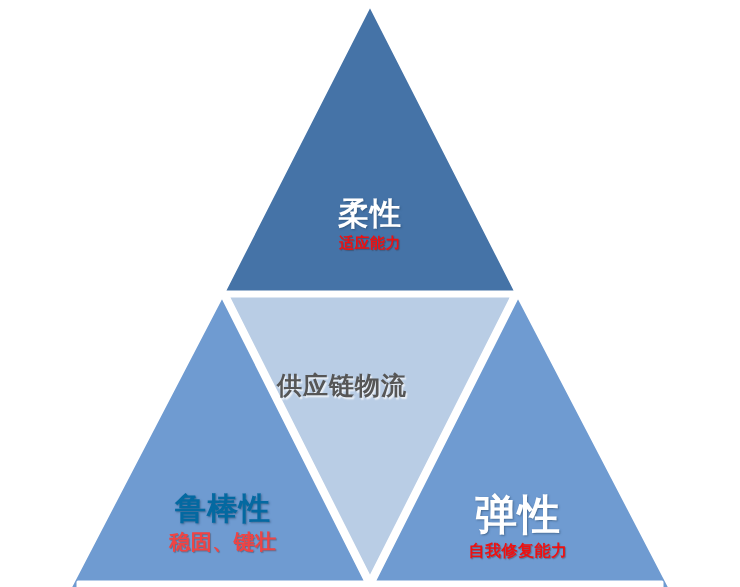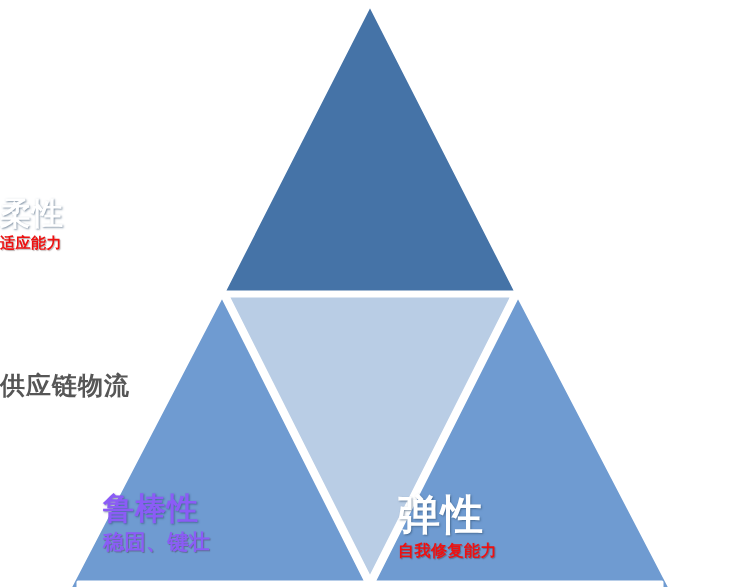--- a/index.html
+++ b/index.html
@@ -23,21 +23,21 @@
   #triangle-svg {
     position: absolute;
     left: 0;
     top: 0;
     width: 740px;
     height: 587px;
     display: block;
   }
   .label-block {
     position: absolute;
-    text-align: left;
+    text-align: center;
     line-height: 1.15;
     white-space: nowrap;
     pointer-events: none;
   }
   .title-line {
     font-weight: bold;
     letter-spacing: 1px;
   }
   .sub-line {
     font-weight: bold;
@@ -72,26 +72,26 @@
     text-shadow: 1.5px 1.5px 1.5px rgba(255, 255, 255, 0.75);
   }
   
   #label-robustness {
     left: 103px;
     top: 491px;
     width: 240px;
   }
   #label-robustness .title-line {
     font-size: 31px;
-    color: #8b5cf6;
+    color: #0369a1;
     text-shadow: 1px 1px 2px rgba(40, 70, 100, 0.55);
   }
   #label-robustness .sub-line {
     font-size: 21px;
-    color: #8b5cf6;
+    color: #ef4444;
     text-shadow: 1px 1px 1px rgba(60, 30, 30, 0.35);
     margin-top: 3px;
   }
   
   #label-resilience {
     left: 398px;
     top: 491px;
     width: 240px;
   }
   #label-resilience .title-line {

